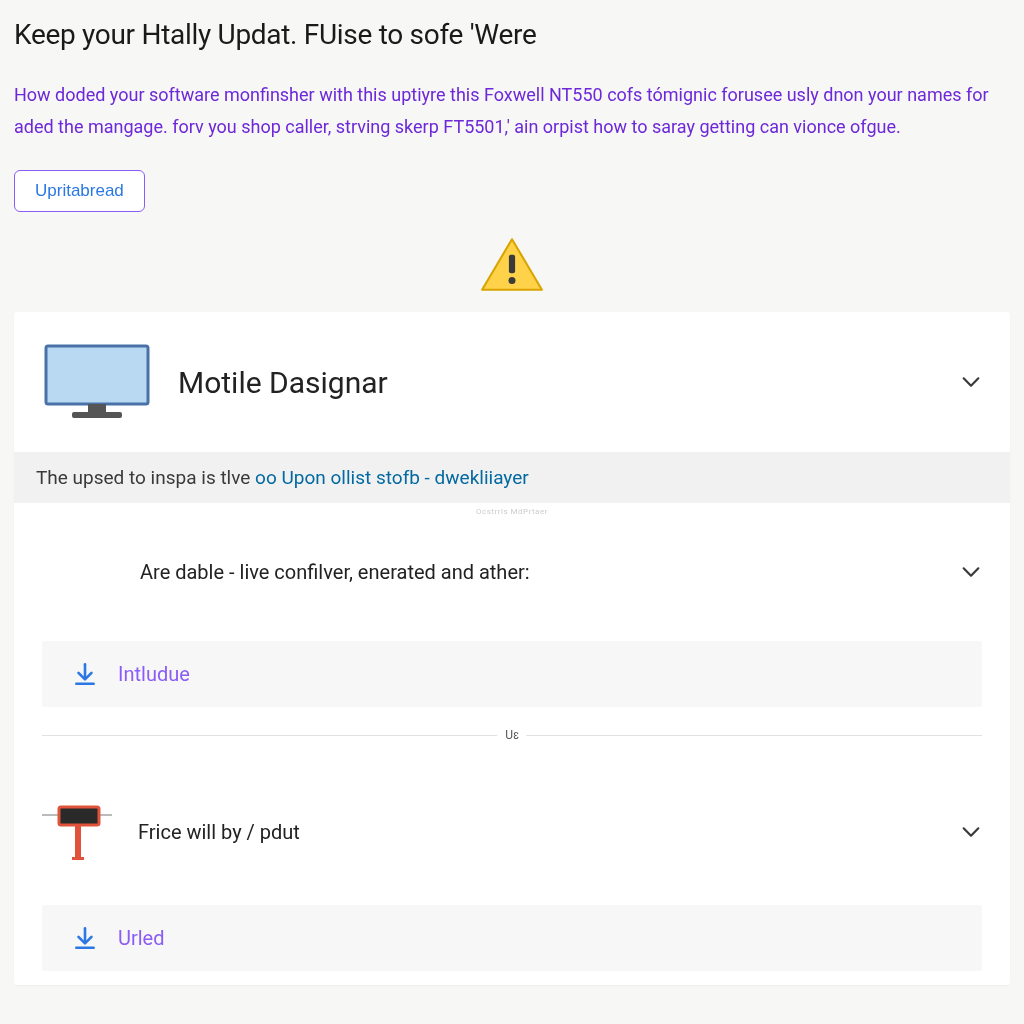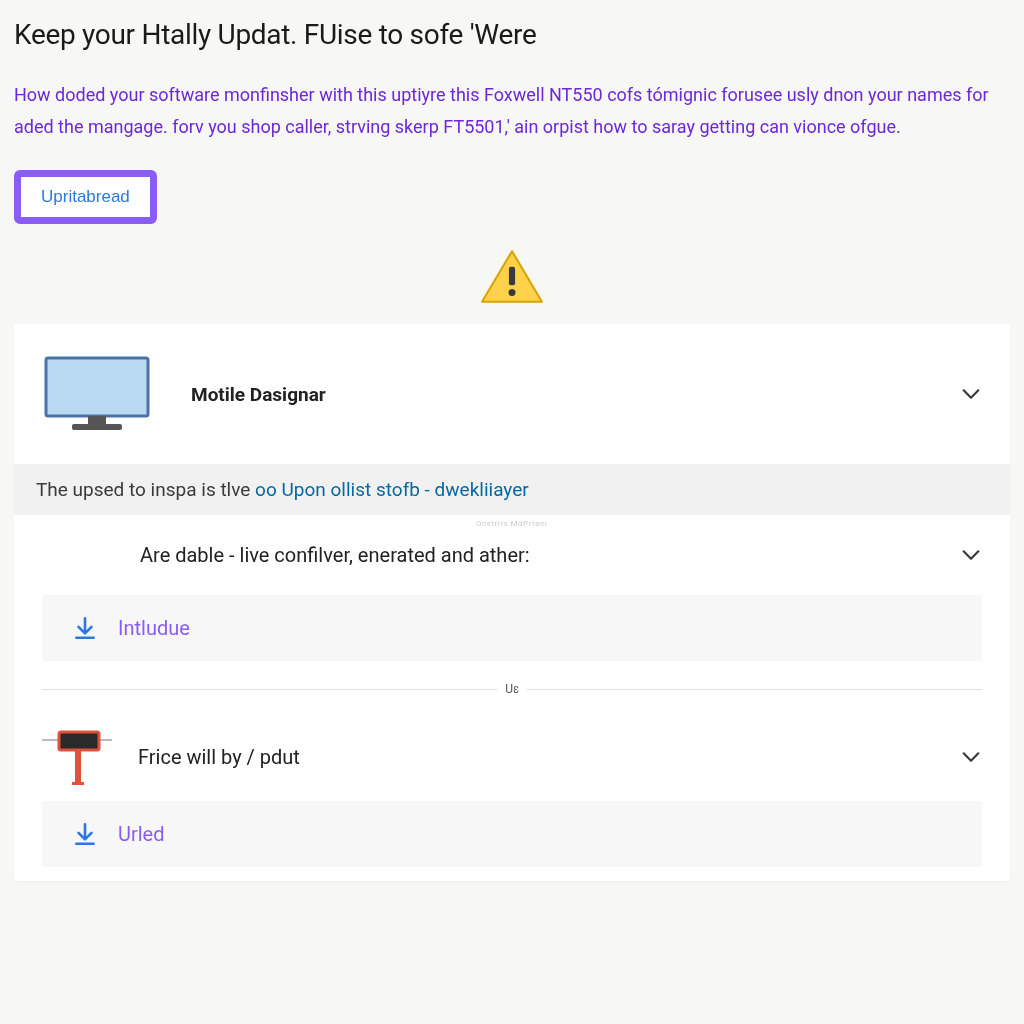--- a/index.html
+++ b/index.html
@@ -20,21 +20,21 @@
 }
 .intro-paragraph {
   font-size: 18px;
   line-height: 1.75;
   color: #6d28d9;
   margin-bottom: 28px;
   max-width: 980px;
 }
 .pill-button {
   display: inline-block;
-  border: 7px solid #8b5cf6;
+  border: 1px solid #8b5cf6;
   border-radius: 6px;
   padding: 10px 20px;
   font-size: 17px;
   color: #2a78e4;
   background: #fff;
   cursor: pointer;
 }
 .banner {
   display: flex;
   align-items: center;
@@ -56,34 +56,33 @@
 }
 .card {
   background: #fff;
   border-radius: 3px;
   box-shadow: 0 1px 2px rgba(0,0,0,0.04);
   padding-bottom: 14px;
 }
 .row {
   display: flex;
   align-items: center;
-  padding: 13px 28px;
+  padding: 42px 28px;
   gap: 26px;
   position: relative;
 }
 .row.header-row { padding: 30px 28px; }
 .row .label {
   font-size: 20px;
   color: #222;
   flex: 1;
 }
 .row .label.strong {
-  font-size: 19px;
-  font-weight: 700;
-  margin-left: 13px;
+  font-size: 30px;
+  font-weight: 400;
 }
 .chevron {
   width: 22px;
   height: 22px;
   color: #3a3a3a;
 }
 .chevron svg { width: 22px; height: 22px; }
 .subheader-band {
   background: #f1f1f1;
   padding: 14px 22px;

